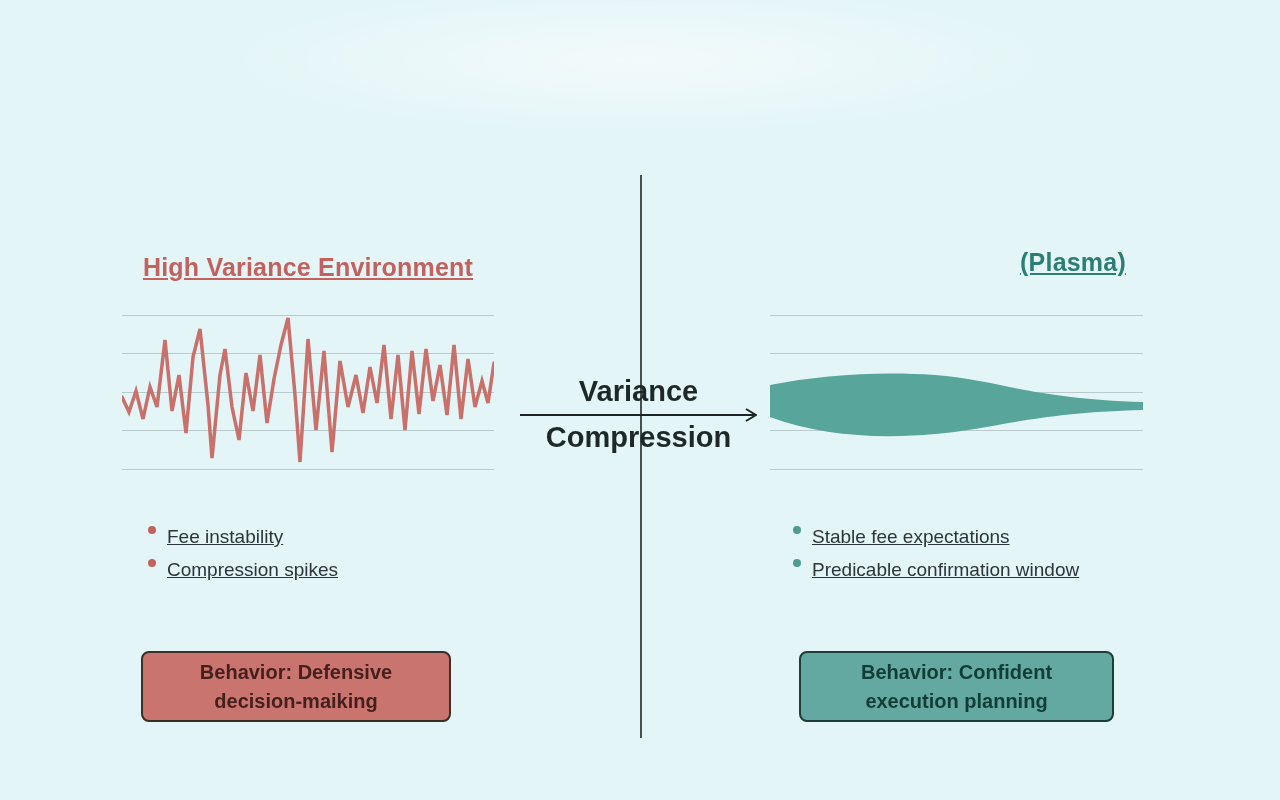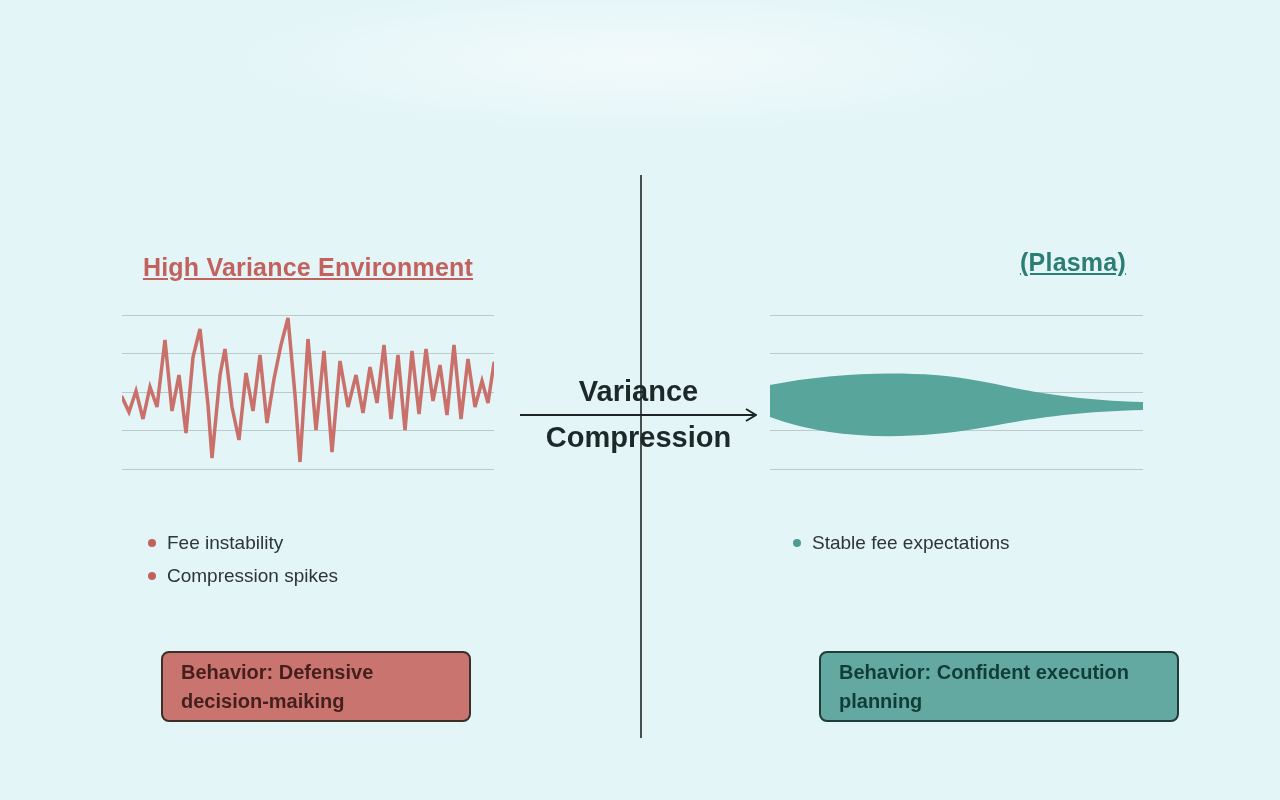--- a/index.html
+++ b/index.html
@@ -39,32 +39,32 @@
     display:flex;flex-direction:column;align-items:center;
     font-weight:700;font-size:29px;color:#1d2928;line-height:25px;
   }
   .center-label svg{display:block;margin:3px 0 2px 0;}
   .bullets{
     position:absolute;top:526px;margin:0;padding:0;list-style:none;
     font-size:19px;color:#2d3537;
   }
   .bullets-left{left:148px;}
   .bullets-right{left:793px;}
-  .bullets li{height:33px;display:flex;align-items:center;}
+  .bullets li{height:33px;display:flex;text-decoration:underline;}
   .dot{width:8px;height:8px;border-radius:50%;margin-right:11px;flex:0 0 auto;}
   .dot-red{background:#c2615d;}
   .dot-teal{background:#4d9c91;}
   .behavior-box{
     position:absolute;top:651px;height:71px;border-radius:8px;
     border:2px solid #32302e;box-sizing:border-box;
-    display:flex;align-items:center;justify-content:center;
-    font-weight:700;font-size:20px;line-height:29px;padding:16px 18px;margin-left:20px;
+    display:flex;align-items:center;justify-content:center;text-align:center;
+    font-weight:700;font-size:20px;line-height:29px;padding:16px 18px;
   }
   .box-left{left:141px;width:310px;background:#ca7470;color:#441f1c;border-color:#383029;}
-  .box-right{left:799px;width:360px;background:#63a9a1;color:#123c36;border-color:#1e3d39;}
+  .box-right{left:799px;width:315px;background:#63a9a1;color:#123c36;border-color:#1e3d39;}
 </style>
 </head>
 <body>
 
 <div class="sheen"></div>
 
 <div class="divider"></div>
 
 <h2 class="col-title left-title">High Variance Environment</h2>
 
@@ -106,17 +106,21 @@
     <svg viewBox="0 0 373 155" preserveAspectRatio="none">
       <path d="M0,70 C50,60 110,56 165,60 C225,64 260,84 373,87 L373,95 C260,98 225,114 165,119 C110,124 50,121 0,102 Z" fill="#57a59b"></path>
     </svg>
   </div>
 
 <ul class="bullets bullets-right">
   <li>
     <span class="dot dot-teal"></span>
     <span>Stable fee expectations</span>
   </li>
+  <li>
+    <span class="dot dot-teal"></span>
+    <span>Predicable confirmation window</span>
+  </li>
 </ul>
 
 <div class="behavior-box box-right">
   <span>Behavior: Confident execution planning</span>
 </div>
 
 </body></html>

